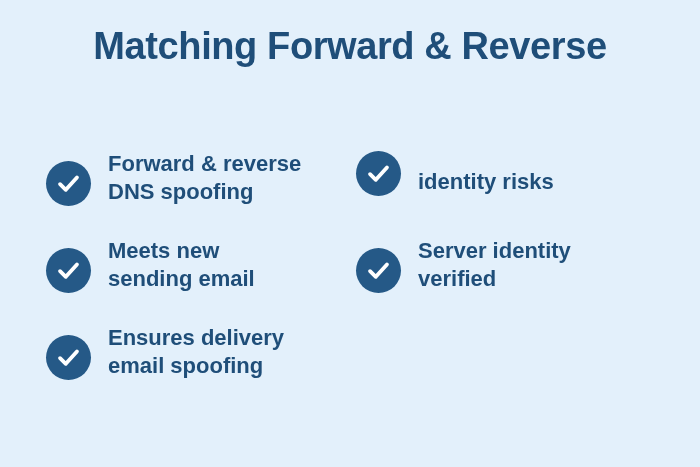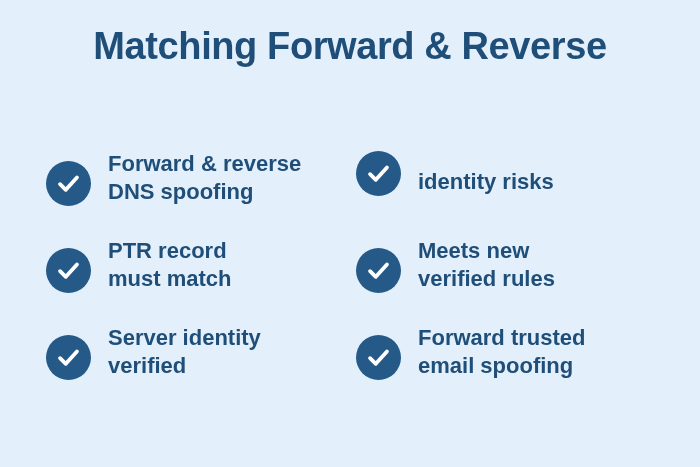--- a/index.html
+++ b/index.html
@@ -118,41 +118,30 @@
       <span class="check-badge">
         <svg viewBox="0 0 24 24" aria-hidden="true">
           <path d="M4.5 12.6 L9.6 17.6 L19.5 6.6" fill="none" stroke="#ffffff" stroke-width="3.4" stroke-linecap="round" stroke-linejoin="round"></path>
         </svg>
       </span>
       <span class="check-text">
         <span class="line">identity risks</span>
       </span>
     </div>
 
-    <div class="check-item">
-      <span class="check-badge">
-        <svg viewBox="0 0 24 24" aria-hidden="true">
-          <path d="M4.5 12.6 L9.6 17.6 L19.5 6.6" fill="none" stroke="#ffffff" stroke-width="3.4" stroke-linecap="round" stroke-linejoin="round"></path>
-        </svg>
-      </span>
-      <span class="check-text">
-        <span class="line">PTR record</span>
-        <span class="line">must match</span>
-      </span>
-    </div>
 
     <div class="check-item">
       <span class="check-badge">
         <svg viewBox="0 0 24 24" aria-hidden="true">
           <path d="M4.5 12.6 L9.6 17.6 L19.5 6.6" fill="none" stroke="#ffffff" stroke-width="3.4" stroke-linecap="round" stroke-linejoin="round"></path>
         </svg>
       </span>
       <span class="check-text">
         <span class="line">Meets new</span>
-        <span class="line">verified rules</span>
+        <span class="line">sending email</span>
       </span>
     </div>
 
     <div class="check-item">
       <span class="check-badge">
         <svg viewBox="0 0 24 24" aria-hidden="true">
           <path d="M4.5 12.6 L9.6 17.6 L19.5 6.6" fill="none" stroke="#ffffff" stroke-width="3.4" stroke-linecap="round" stroke-linejoin="round"></path>
         </svg>
       </span>
       <span class="check-text">
@@ -161,19 +150,19 @@
       </span>
     </div>
 
     <div class="check-item">
       <span class="check-badge">
         <svg viewBox="0 0 24 24" aria-hidden="true">
           <path d="M4.5 12.6 L9.6 17.6 L19.5 6.6" fill="none" stroke="#ffffff" stroke-width="3.4" stroke-linecap="round" stroke-linejoin="round"></path>
         </svg>
       </span>
       <span class="check-text">
-        <span class="line">Forward trusted</span>
+        <span class="line">Ensures delivery</span>
         <span class="line">email spoofing</span>
       </span>
     </div>
 
   </div>
 </div>
 
 </body></html>

